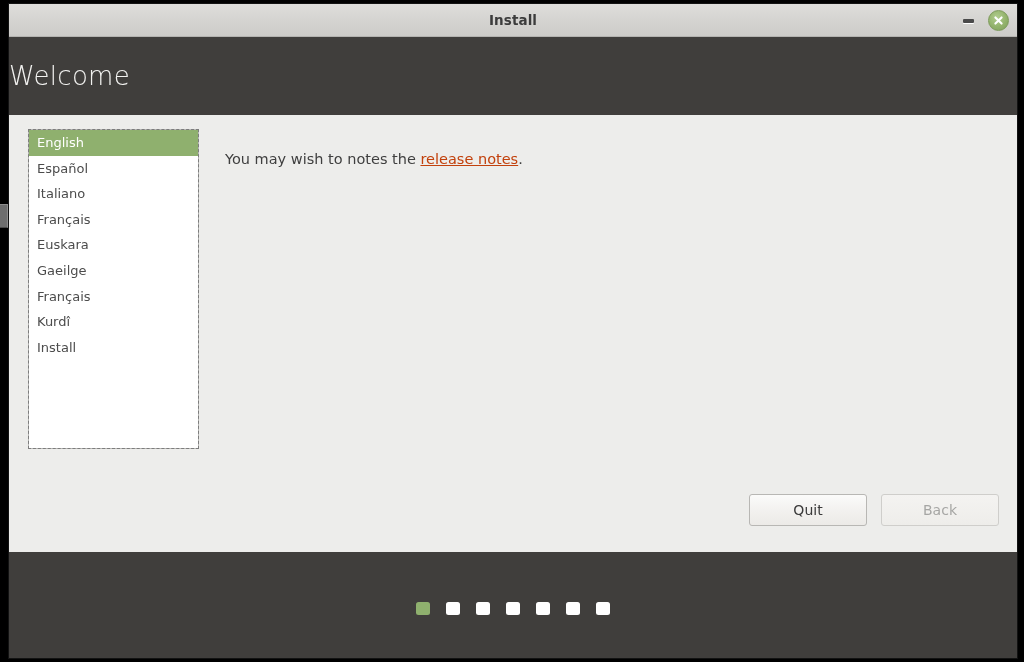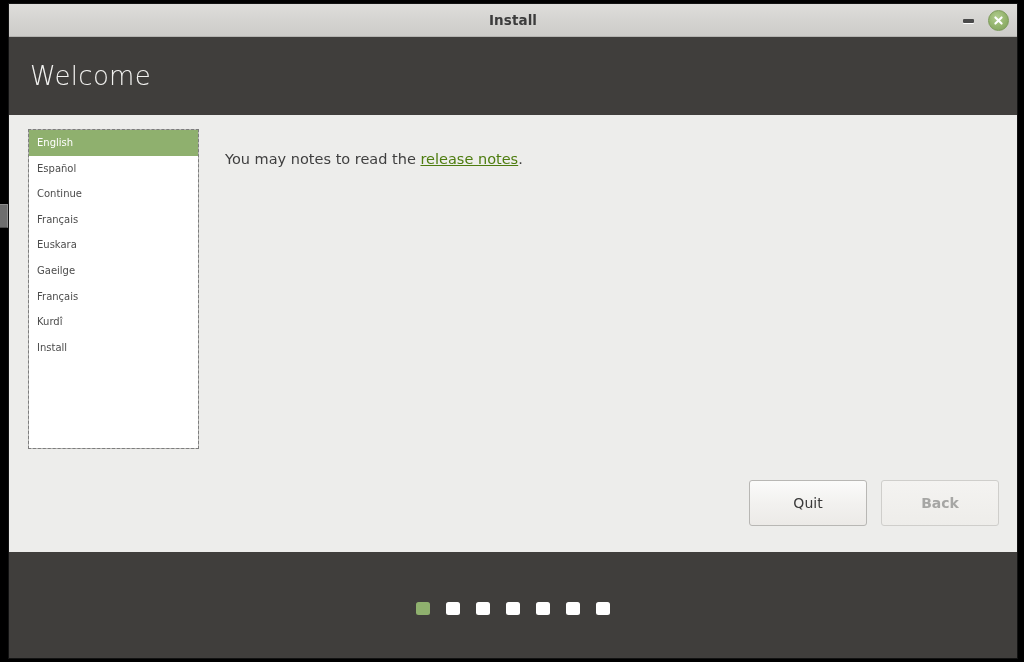--- a/index.html
+++ b/index.html
@@ -104,21 +104,20 @@
     box-sizing: border-box;
   }
   .btn-close svg { display: block; }
 
   
   .header-band {
     flex: 0 0 78px;
     background: #403e3c;
     display: flex;
     align-items: center;
-    padding-left: 21px;
     box-sizing: border-box;
   }
   .header-title {
     color: #f2f2f0;
     font-size: 26px;
     font-weight: 300;
     letter-spacing: 0.3px;
     user-select: none;
   }
 
@@ -150,21 +149,21 @@
     border: 1px solid #b7b7b5;
     outline: 1px dashed #7d7d7d;
     outline-offset: -1px;
     box-sizing: border-box;
     overflow: hidden;
   }
   .lang-item {
     height: 25.6px;
     line-height: 25.6px;
     padding-left: 8px;
-    font-size: 10px;
+    font-size: 13px;
     color: #4c4c4c;
     white-space: nowrap;
     overflow: hidden;
     cursor: default;
     box-sizing: border-box;
   }
   .lang-item.selected {
     background: #8fb06e;
     color: #ffffff;
   }
@@ -173,53 +172,52 @@
   .info-pane {
     flex: 1 1 auto;
     padding: 22px 0 0 26px;
     min-width: 0;
   }
   .info-text {
     font-size: 14.5px;
     color: #3f3f3f;
   }
   .release-link {
-    color: #4d7c0f;
+    color: #c2410c;
     text-decoration: underline;
     cursor: pointer;
   }
 
   
   .actions {
     flex: 0 0 auto;
     display: flex;
     justify-content: flex-end;
     gap: 14px;
     padding: 0 18px 26px 0;
   }
   .btn {
     width: 118px;
-    height: 46px;
+    height: 32px;
     font-size: 14px;
     color: #3a3a3a;
     background: linear-gradient(to bottom, #fbfbfa 0%, #f2f1ef 52%, #eceae7 100%);
     border: 1px solid #b8b7b4;
     border-radius: 3px;
     cursor: default;
     display: flex;
     align-items: center;
     justify-content: center;
     box-sizing: border-box;
     user-select: none;
   }
   .btn.disabled {
     color: #a6a6a4;
     background: linear-gradient(to bottom, #f4f3f1 0%, #eeedea 100%);
     border-color: #cfcecb;
-    font-weight: bold;
   }
 
   
   .footer {
     flex: 0 0 106px;
     background: #403e3c;
     display: flex;
     align-items: center;
     justify-content: center;
     position: relative;
@@ -268,33 +266,33 @@
       <span class="header-title">Welcome</span>
     </div>
 
     <div class="content">
       <div class="content-body">
 
         <div class="lang-pane">
           <div class="lang-listbox" id="lang-listbox">
               <div class="lang-item selected">English</div>
               <div class="lang-item">Español</div>
-              <div class="lang-item">Continue</div>
+              <div class="lang-item">Italiano</div>
               <div class="lang-item">Français</div>
               <div class="lang-item">Euskara</div>
               <div class="lang-item">Gaeilge</div>
               <div class="lang-item">Français</div>
               <div class="lang-item">Kurdî</div>
               <div class="lang-item">Install</div>
             </div>
         </div>
 
         <div class="info-pane">
           <div class="info-text">
-            <span>You may notes to read the </span><a class="release-link">release notes</a><span>.</span>
+            <span>You may wish to notes the </span><a class="release-link">release notes</a><span>.</span>
           </div>
         </div>
 
       </div>
 
       <div class="actions">
         <div class="btn">Quit</div>
         <div class="btn disabled">Back</div>
       </div>
     </div>

